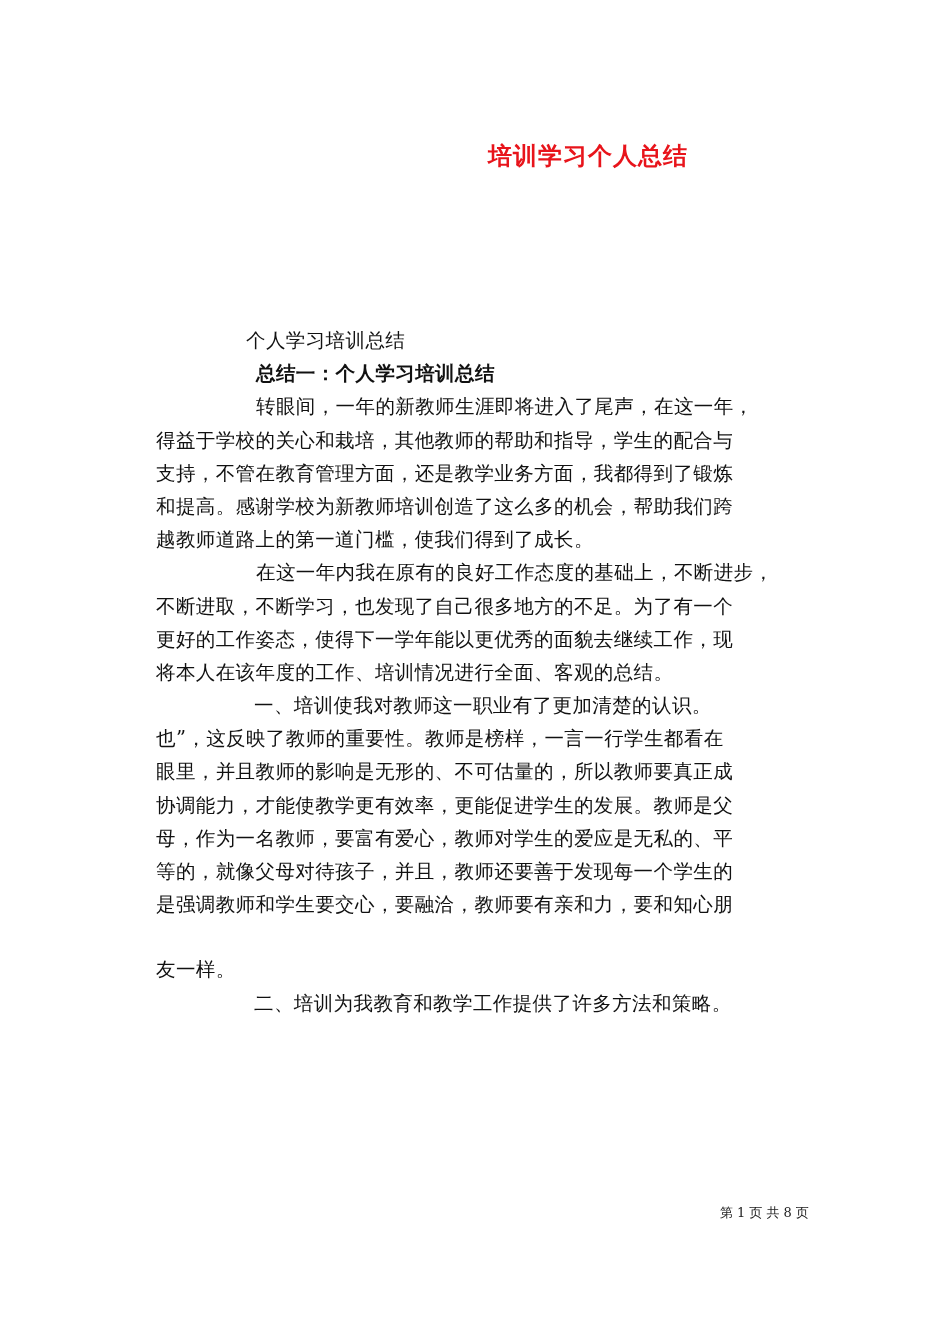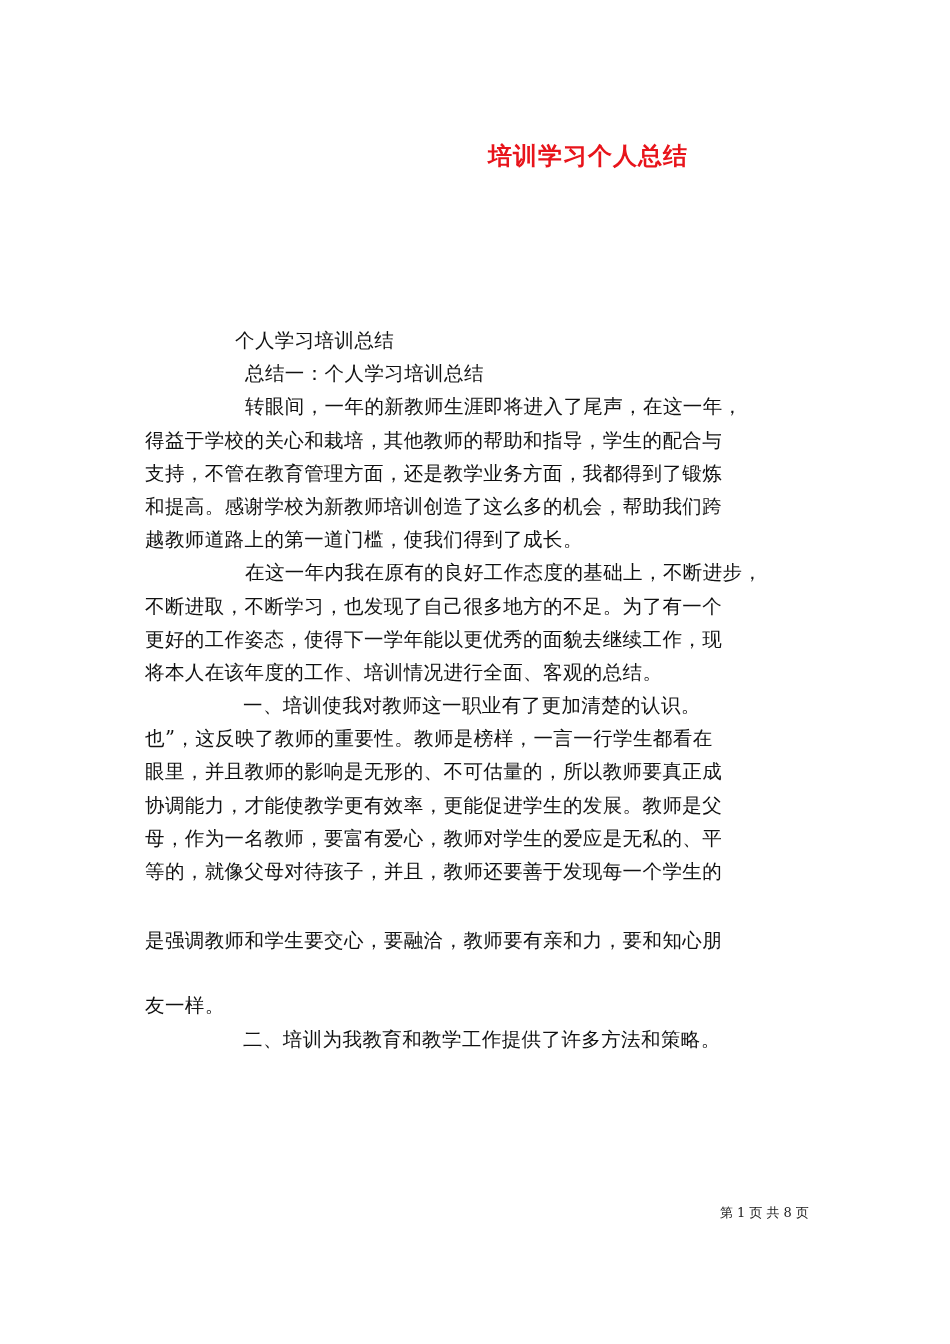--- a/index.html
+++ b/index.html
@@ -1,45 +1,45 @@
 <!DOCTYPE html>
 <html><head>
   <meta charset="utf-8">
   <style>
     html, body { margin: 0; padding: 0; background: #ffffff; }
     body { width: 950px; height: 1344px; position: relative; overflow: hidden; font-family: "DejaVu Serif", "Liberation Serif", serif; color: #111; }
     .title { position: absolute; top: 140px; left: 488px; font-size: 24px; font-weight: bold; color: #e8141b; letter-spacing: 1px; white-space: nowrap; }
-    .body { position: absolute; left: 145px; top: 324px; width: 680px; }
+    .body { position: absolute; left: 156px; top: 324px; width: 680px; }
     .line { font-size: 19.5px; line-height: 33.2px; height: 33.2px; white-space: nowrap; letter-spacing: 0.4px; }
     .footer { position: absolute; top: 1204px; left: 718px; font-size: 13px; color: #222; white-space: nowrap; }
     .footer span { margin: 0 2px; }
   </style>
 </head>
 <body>
 
 <div class="title">培训学习个人总结</div>
 
 <div class="body">
   <div class="line" style="padding-left: 90px;"><span>个人学习培训总结</span></div>
-  <div class="line" style="padding-left: 100px;"><span>总结一：个人学习培训总结</span></div>
+  <div class="line" style="padding-left: 100px; font-weight: bold;"><span>总结一：个人学习培训总结</span></div>
   <div class="line" style="padding-left: 100px;"><span>转眼间，一年的新教师生涯即将进入了尾声，在这一年，</span></div>
   <div class="line" style="padding-left: 0px;"><span>得益于学校的关心和栽培，其他教师的帮助和指导，学生的配合与</span></div>
   <div class="line" style="padding-left: 0px;"><span>支持，不管在教育管理方面，还是教学业务方面，我都得到了锻炼</span></div>
   <div class="line" style="padding-left: 0px;"><span>和提高。感谢学校为新教师培训创造了这么多的机会，帮助我们跨</span></div>
   <div class="line" style="padding-left: 0px;"><span>越教师道路上的第一道门槛，使我们得到了成长。</span></div>
   <div class="line" style="padding-left: 100px;"><span>在这一年内我在原有的良好工作态度的基础上，不断进步，</span></div>
   <div class="line" style="padding-left: 0px;"><span>不断进取，不断学习，也发现了自己很多地方的不足。为了有一个</span></div>
   <div class="line" style="padding-left: 0px;"><span>更好的工作姿态，使得下一学年能以更优秀的面貌去继续工作，现</span></div>
   <div class="line" style="padding-left: 0px;"><span>将本人在该年度的工作、培训情况进行全面、客观的总结。</span></div>
   <div class="line" style="padding-left: 98px;"><span>一、培训使我对教师这一职业有了更加清楚的认识。</span></div>
   <div class="line" style="padding-left: 0px;"><span>也”，这反映了教师的重要性。教师是榜样，一言一行学生都看在</span></div>
   <div class="line" style="padding-left: 0px;"><span>眼里，并且教师的影响是无形的、不可估量的，所以教师要真正成</span></div>
   <div class="line" style="padding-left: 0px;"><span>协调能力，才能使教学更有效率，更能促进学生的发展。教师是父</span></div>
   <div class="line" style="padding-left: 0px;"><span>母，作为一名教师，要富有爱心，教师对学生的爱应是无私的、平</span></div>
   <div class="line" style="padding-left: 0px;"><span>等的，就像父母对待孩子，并且，教师还要善于发现每一个学生的</span></div>
-  <div class="line" style="padding-left: 0px; margin-top: 36px;"><span>是强调教师和学生要交心，要融洽，教师要有亲和力，要和知心朋</span></div>
+  <div class="line" style="padding-left: 0px;"><span>是强调教师和学生要交心，要融洽，教师要有亲和力，要和知心朋</span></div>
   <div class="line" style="padding-left: 0px; margin-top: 32px;"><span>友一样。</span></div>
   <div class="line" style="padding-left: 98px;"><span>二、培训为我教育和教学工作提供了许多方法和策略。</span></div>
 </div>
 
 <div class="footer">
   <span>第</span><span>1</span><span>页 共</span><span>8</span><span>页</span>
 </div>
 
 </body></html>

